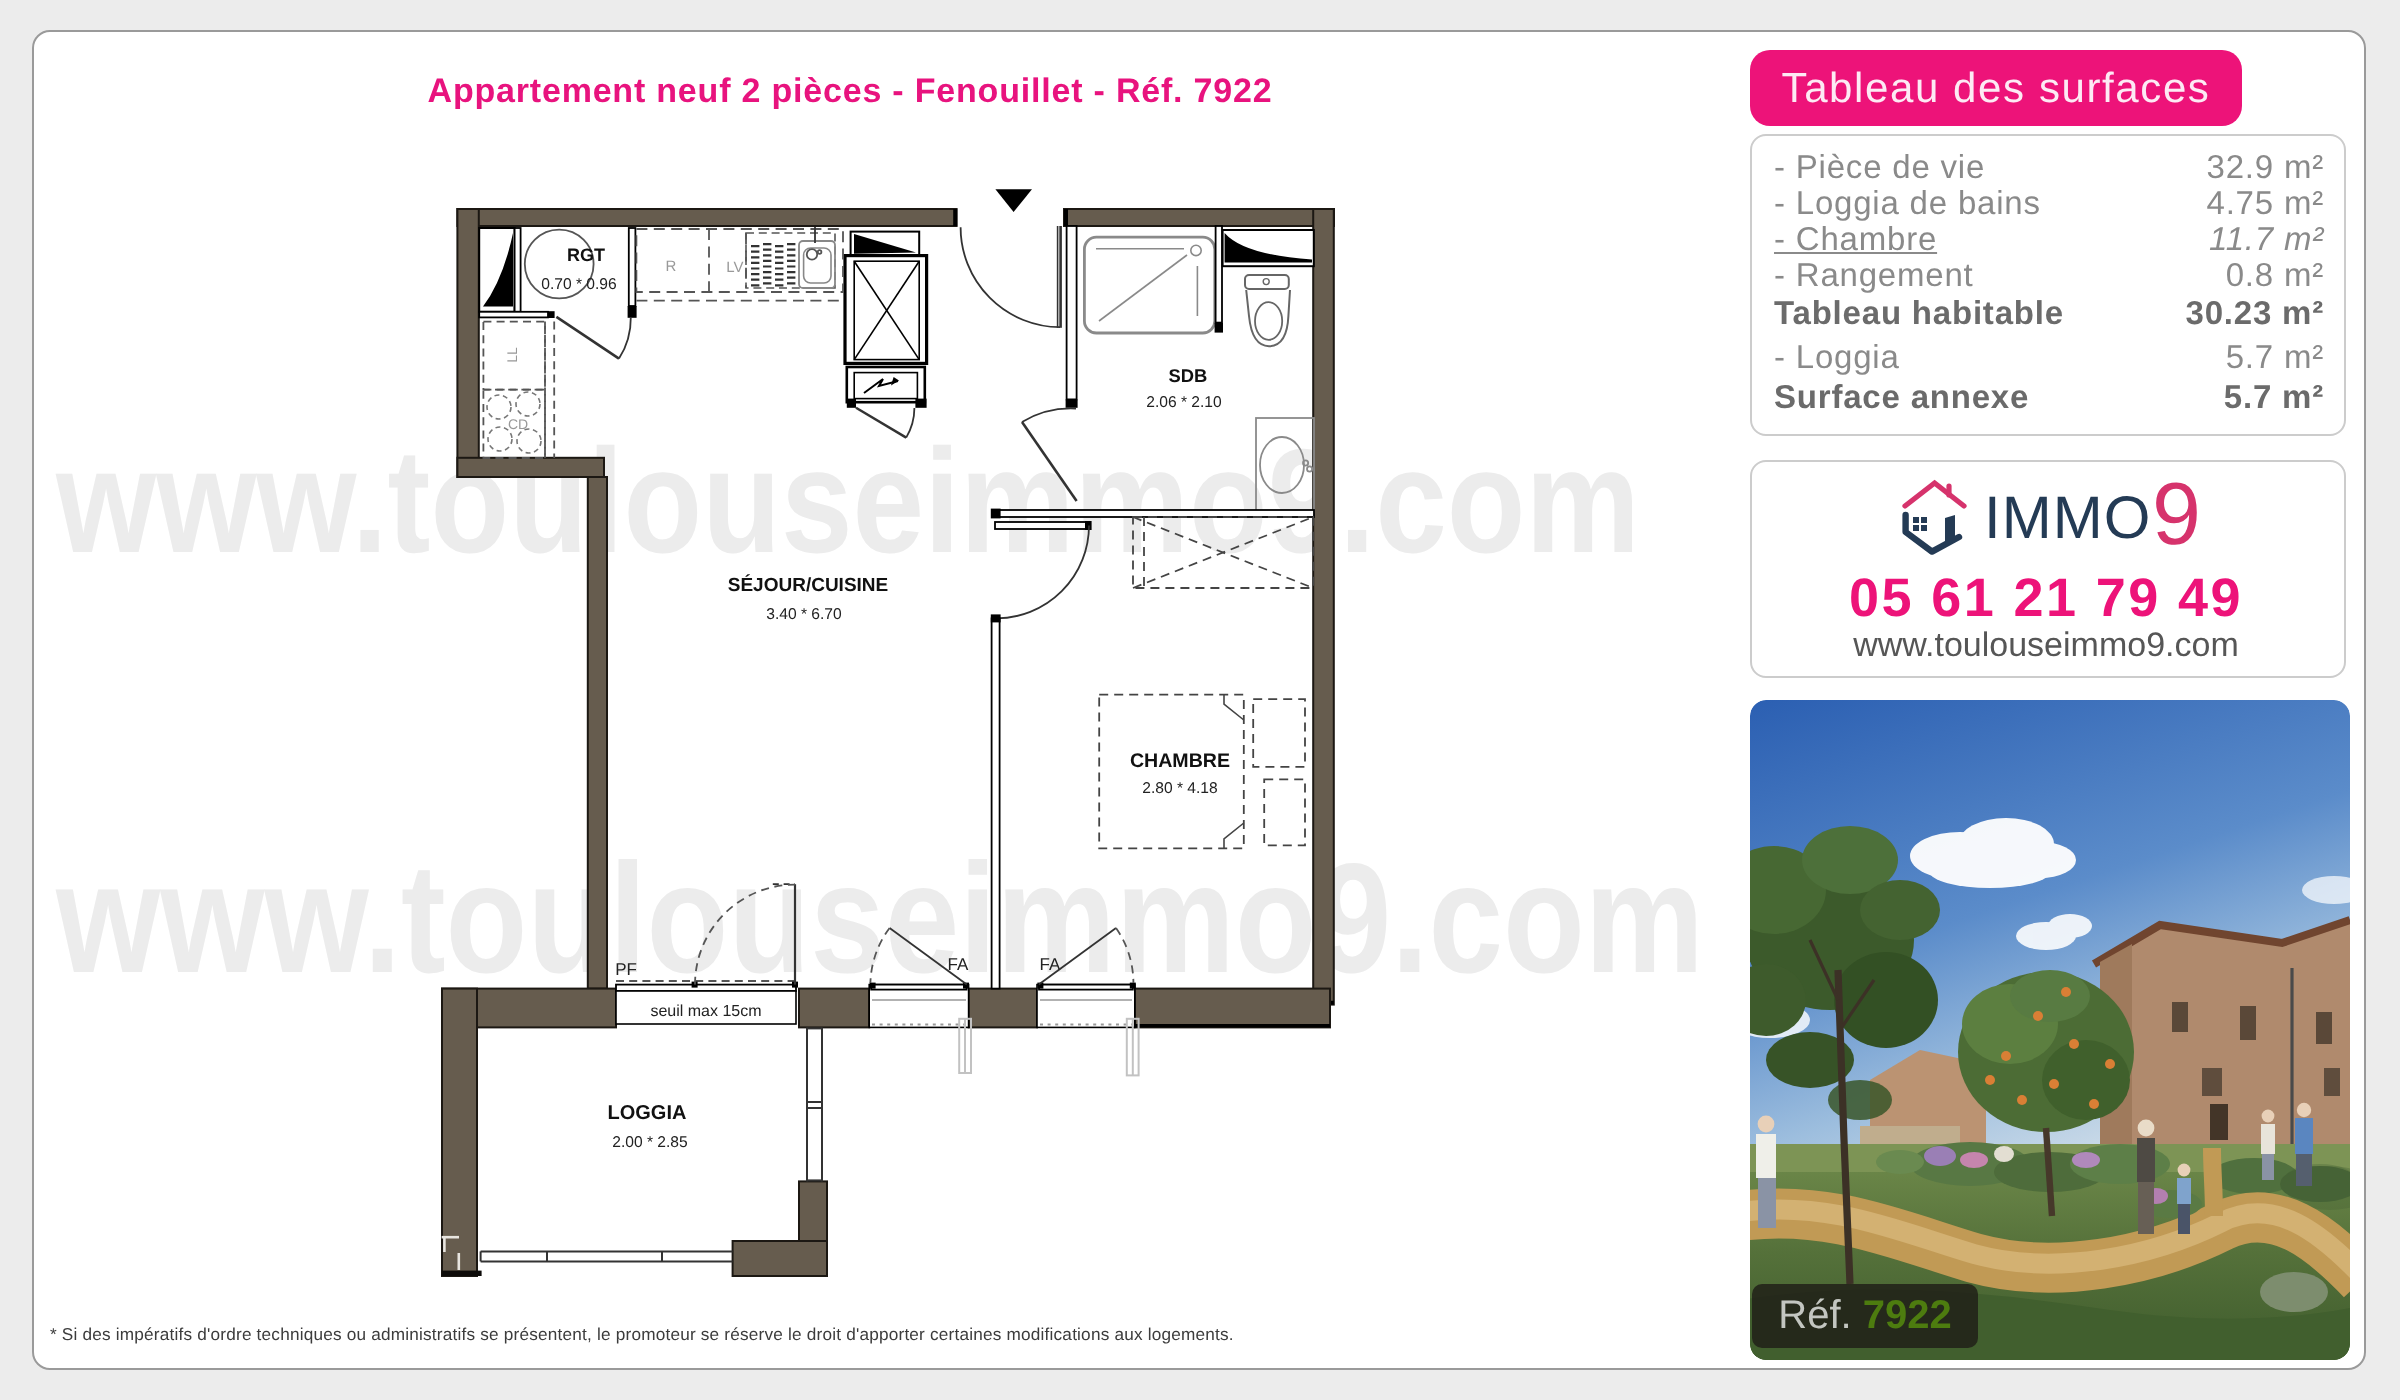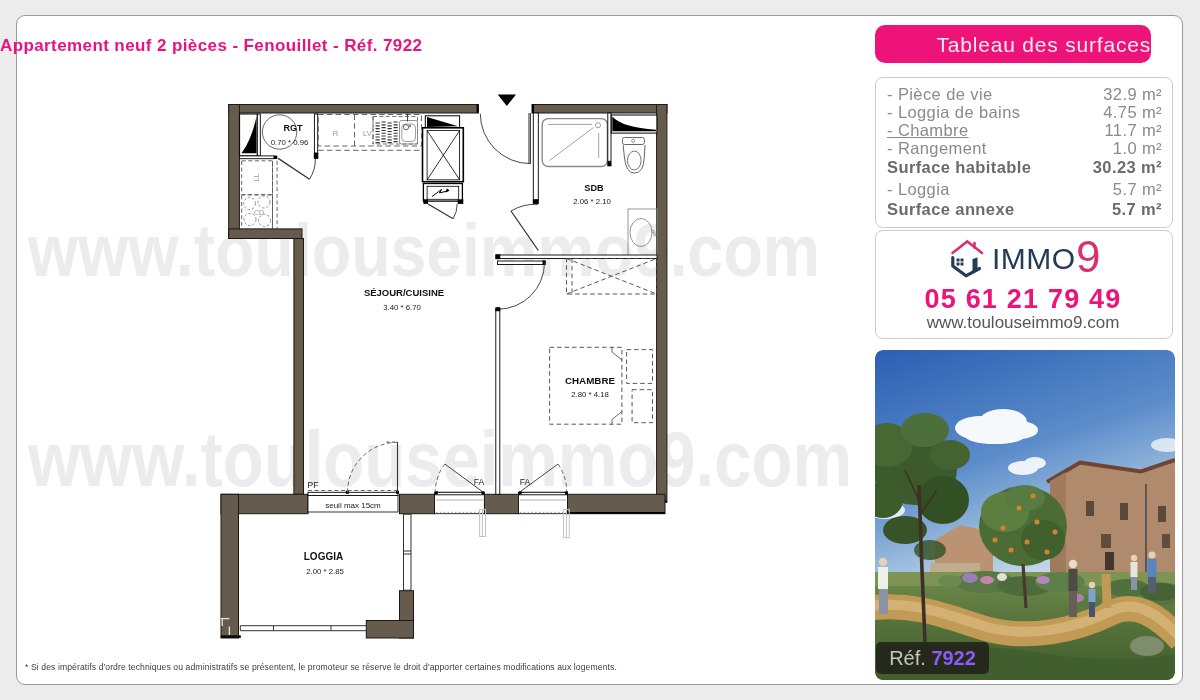--- a/index.html
+++ b/index.html
@@ -9,21 +9,21 @@
 </head>
 <body>
 
 <div class="abs" style="left:15.5px;top:15px;width:1165px;height:668px;background:#ffffff;border:1.5px solid #9a9a9a;border-radius:9px;"></div>
 
 <svg class="abs" style="left:0;top:0;" width="880" height="700" viewBox="0 0 880 700">
   <text x="28" y="276" font-size="74" font-weight="bold" fill="#ececec" textLength="792" lengthAdjust="spacingAndGlyphs">www.toulouseimmo9.com</text>
   <text x="28" y="486" font-size="78" font-weight="bold" fill="#ececec" textLength="824" lengthAdjust="spacingAndGlyphs">www.toulouseimmo9.com</text>
 </svg>
 
-<div class="abs" style="left:0px;top:36px;width:850px;font-size:17px;font-weight:bold;color:#e8137e;letter-spacing:0.4px;">Appartement neuf 2 pièces - Fenouillet - Réf. 7922</div>
+<div class="abs" style="left:0px;top:36px;width:850px;text-align:center;font-size:17px;font-weight:bold;color:#e8137e;letter-spacing:0.4px;">Appartement neuf 2 pièces - Fenouillet - Réf. 7922</div>
 
 <svg id="plan" class="abs" style="left:0;top:0;" width="880" height="700" viewBox="0 0 880 700">
 <g stroke-linecap="butt">
 
   <polygon points="497.7,94.6 516,94.6 506.8,106" fill="#000"></polygon>
 
   <g>
         <rect x="228.7" y="104.5" width="249.6" height="8.5" fill="#665c4e" stroke="#1c1813" stroke-width="1"></rect>
   <rect x="476.6" y="104.5" width="2" height="8.5" fill="#000"></rect>
       </g>
@@ -319,37 +319,37 @@
     <line x1="403.5" y1="551" x2="411" y2="551"></line>
     <line x1="403.5" y1="554" x2="411" y2="554"></line>
     <line x1="403.5" y1="590.2" x2="411" y2="590.2"></line>
   </g>
 
   <text x="323.5" y="559.5" font-size="10" font-weight="bold" fill="#111" text-anchor="middle">LOGGIA</text>
   <text x="325" y="573.5" font-size="7.8" fill="#222" text-anchor="middle">2.00 * 2.85</text>
 </g>
 </svg>
 
-<div class="abs" style="left:875px;top:25px;width:276px;height:38px;background:#ed1379;border-radius:10px;color:#fdeaf4;font-size:21px;letter-spacing:0.8px;text-align:right;line-height:39px;">Tableau des surfaces</div>
-
-<div class="abs" style="left:875px;top:67px;width:296px;height:149px;background:#fff;border:1px solid #ccc;border-radius:8px;font-size:16.5px;color:#8a8a8a;letter-spacing:0.4px;margin-top:10px;">
+<div class="abs" style="left:875px;top:25px;width:246px;height:38px;background:#ed1379;border-radius:10px;color:#fdeaf4;font-size:21px;letter-spacing:0.8px;text-align:center;line-height:39px;">Tableau des surfaces</div>
+
+<div class="abs" style="left:875px;top:67px;width:296px;height:149px;background:#fff;border:1px solid #ccc;border-radius:8px;font-size:16.5px;color:#8a8a8a;letter-spacing:0.4px;">
 
   <div class="abs" style="left:11px;top:7px;">- Pièce de vie</div>
     <div class="abs" style="right:10px;top:7px;">32.9 m²</div>
 
   <div class="abs" style="left:11px;top:25px;">- Loggia de bains</div>
     <div class="abs" style="right:10px;top:25px;">4.75 m²</div>
 
   <div class="abs" style="left:11px;top:43px;text-decoration:underline;">- Chambre</div>
-    <div class="abs" style="right:10px;top:43px;">11.7 m²</div>
+    <div class="abs" style="right:10px;top:43px;font-style:italic;">11.7 m²</div>
 
   <div class="abs" style="left:11px;top:61px;">- Rangement</div>
-    <div class="abs" style="right:10px;top:61px;">1.0 m²</div>
-
-  <div class="abs" style="left:11px;top:80px;font-weight:bold;color:#6b6b6b;">Surface habitable</div>
+    <div class="abs" style="right:10px;top:61px;">0.8 m²</div>
+
+  <div class="abs" style="left:11px;top:80px;font-weight:bold;color:#6b6b6b;">Tableau habitable</div>
     <div class="abs" style="right:10px;top:80px;font-weight:bold;color:#6b6b6b;">30.23 m²</div>
 
   <div class="abs" style="left:11px;top:102px;">- Loggia</div>
     <div class="abs" style="right:10px;top:102px;">5.7 m²</div>
 
   <div class="abs" style="left:11px;top:122px;font-weight:bold;color:#6b6b6b;">Surface annexe</div>
     <div class="abs" style="right:10px;top:122px;font-weight:bold;color:#6b6b6b;">5.7 m²</div>
 </div>
 
 <div class="abs" style="left:875px;top:230px;width:296px;height:107px;background:#fff;border:1px solid #ccc;border-radius:8px;"></div>
@@ -538,15 +538,15 @@
       </g>
 
   <g>
         <circle cx="259" cy="208" r="3.2" fill="#e8d0b8"></circle>
         <rect x="255.5" y="212" width="7" height="15" fill="#e8e4da"></rect>
         <rect x="256" y="227" width="6" height="13" fill="#8a93a5"></rect>
       </g>
 </g>
 </svg>
 
-<div class="abs" style="left:876px;top:642px;width:113px;height:32px;background:rgba(30,28,22,0.8);border-radius:5px;color:#c3c6c1;font-size:20px;line-height:32px;padding-left:0;text-align:center;">Réf. <b style="color:#8b5cf6;">7922</b></div>
+<div class="abs" style="left:876px;top:642px;width:113px;height:32px;background:rgba(30,28,22,0.8);border-radius:5px;color:#c3c6c1;font-size:20px;line-height:32px;padding-left:0;text-align:center;">Réf. <b style="color:#4d7c0f;">7922</b></div>
 
 <div class="abs" style="left:25px;top:662px;font-size:8.6px;color:#3c3c3c;letter-spacing:0.1px;">* Si des impératifs d'ordre techniques ou administratifs se présentent, le promoteur se réserve le droit d'apporter certaines modifications aux logements.</div>
 
 </body></html>

